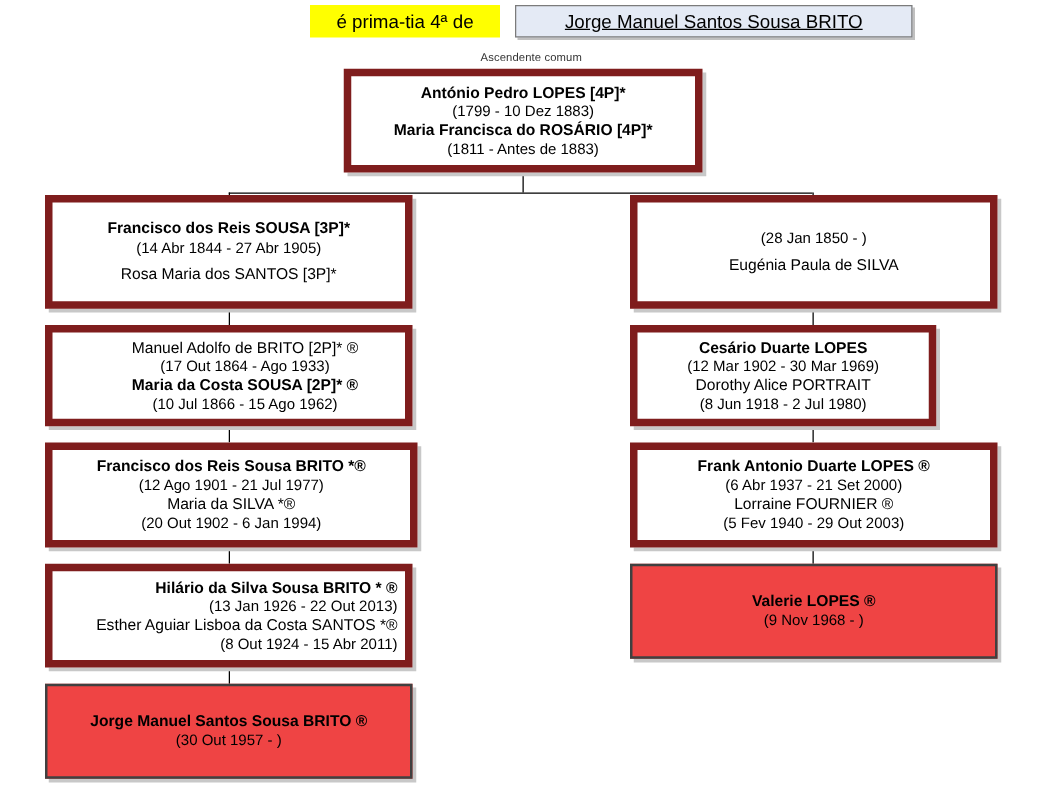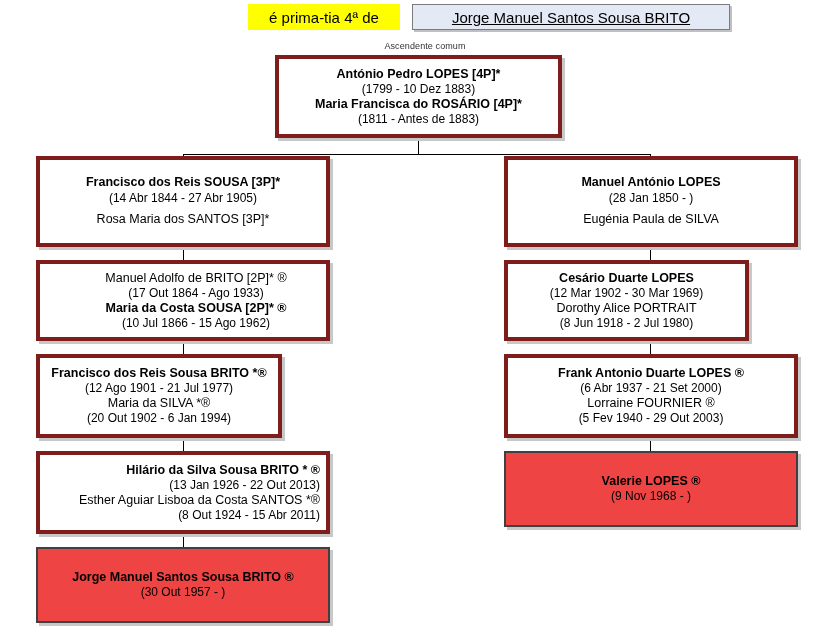--- a/index.html
+++ b/index.html
@@ -60,21 +60,21 @@
     text-align: center;
     font-size: 9px;
     color: #333333;
     letter-spacing: 0.1px;
   }
 
   
   .pbox {
     position: absolute;
     box-sizing: border-box;
-    border: 4px solid #7f1d1d;
+    border: 6px solid #7f1d1d;
     background: #ffffff;
     box-shadow: 3px 3px 0 0 #c8c8c8;
     display: flex;
     flex-direction: column;
     align-items: center;
     justify-content: center;
     text-align: center;
     padding: 2px 6px;
     z-index: 3;
   }
@@ -145,41 +145,40 @@
   <div class="nm">Rosa Maria dos SANTOS [3P]*</div>
 </div>
 
 <div class="pbox" style="left:36px; top:260px; width:294px; height:81px;padding-left:32px;">
   <div class="nm">Manuel Adolfo de BRITO [2P]* ®</div>
   <div class="dt">(17 Out 1864 - Ago 1933)</div>
   <div class="nm b">Maria da Costa SOUSA [2P]* ®</div>
   <div class="dt">(10 Jul 1866 - 15 Ago 1962)</div>
 </div>
 
-<div class="pbox" style="left:36px; top:354px; width:246px; height:84px;">
+<div class="pbox" style="left:36px; top:354px; width:298px; height:84px;">
   <div class="nm b">Francisco dos Reis Sousa BRITO *®</div>
   <div class="dt">(12 Ago 1901 - 21 Jul 1977)</div>
   <div class="nm">Maria da SILVA *®</div>
   <div class="dt">(20 Out 1902 - 6 Jan 1994)</div>
 </div>
 
 <div class="pbox" style="left:36px; top:451px; width:294px; height:83px;align-items:flex-end;">
   <div class="nm b">Hilário da Silva Sousa BRITO * ®</div>
   <div class="dt">(13 Jan 1926 - 22 Out 2013)</div>
   <div class="nm">Esther Aguiar Lisboa da Costa SANTOS *®</div>
   <div class="dt">(8 Out 1924 - 15 Abr 2011)</div>
 </div>
 
 <div class="pbox highlight" style="left:36px; top:547px; width:294px; height:76px;">
   <div class="nm b">Jorge Manuel Santos Sousa BRITO ®</div>
   <div class="dt">(30 Out 1957 -            )</div>
 </div>
 
 <div class="pbox" style="left:504px; top:156px; width:294px; height:91px;">
-  <div class="nm b">Manuel António LOPES</div>
   <div class="dt">(28 Jan 1850 -            )</div>
   <div class="sp"></div>
   <div class="nm">Eugénia Paula de SILVA</div>
 </div>
 
 <div class="pbox" style="left:504px; top:260px; width:245px; height:81px;">
   <div class="nm b">Cesário Duarte LOPES</div>
   <div class="dt">(12 Mar 1902 - 30 Mar 1969)</div>
   <div class="nm">Dorothy Alice PORTRAIT</div>
   <div class="dt">(8 Jun 1918 - 2 Jul 1980)</div>

